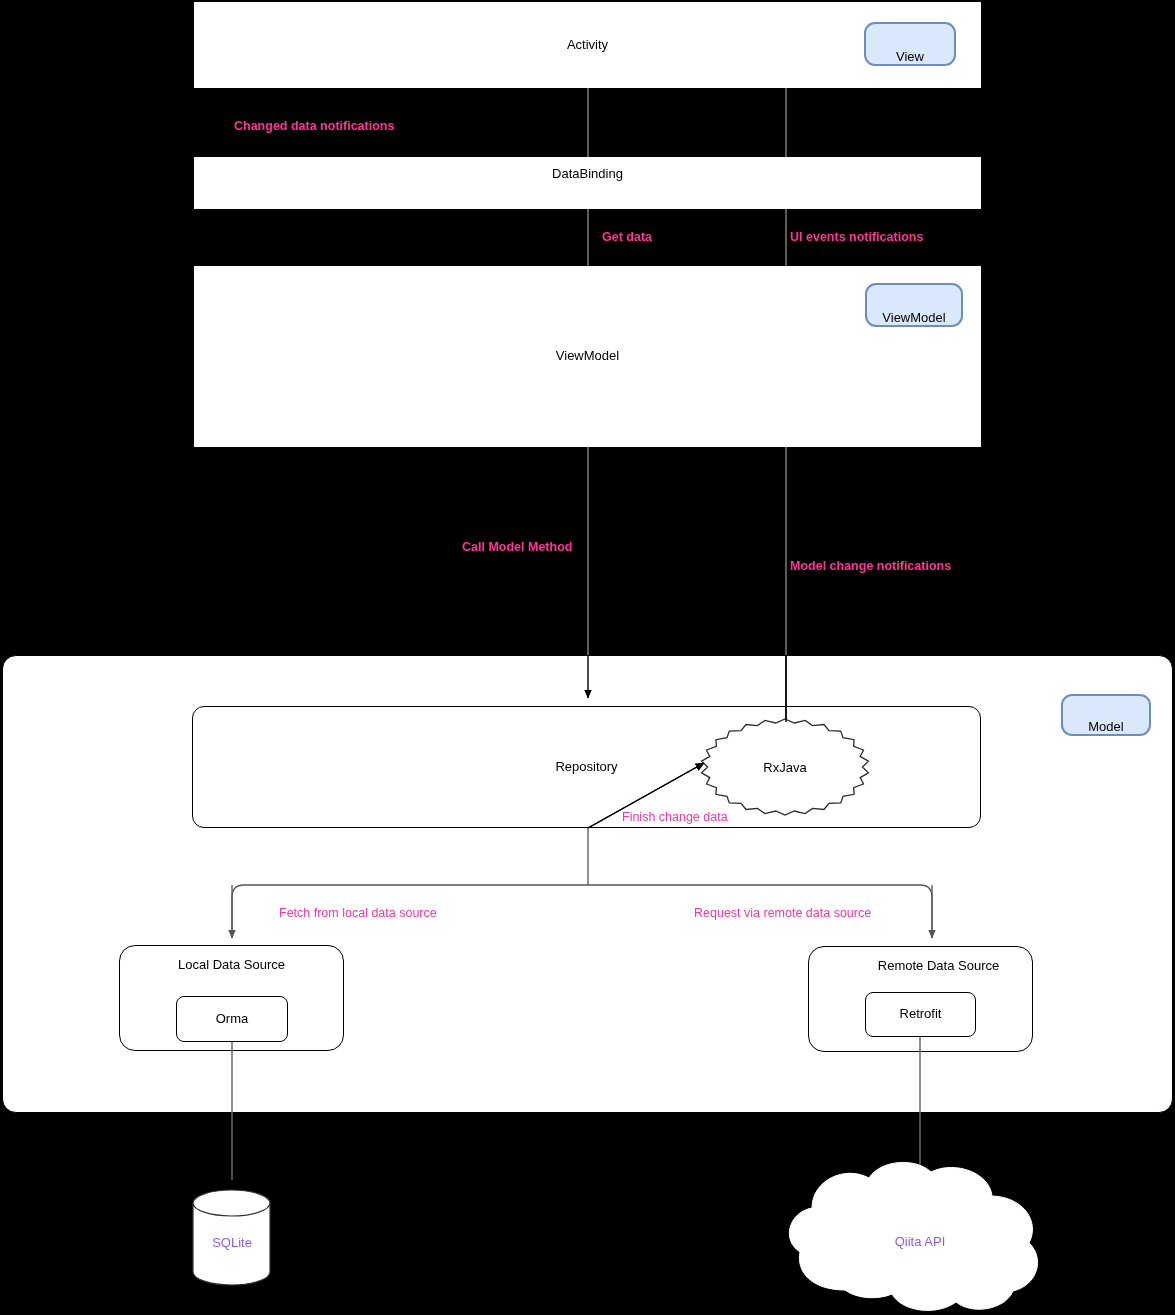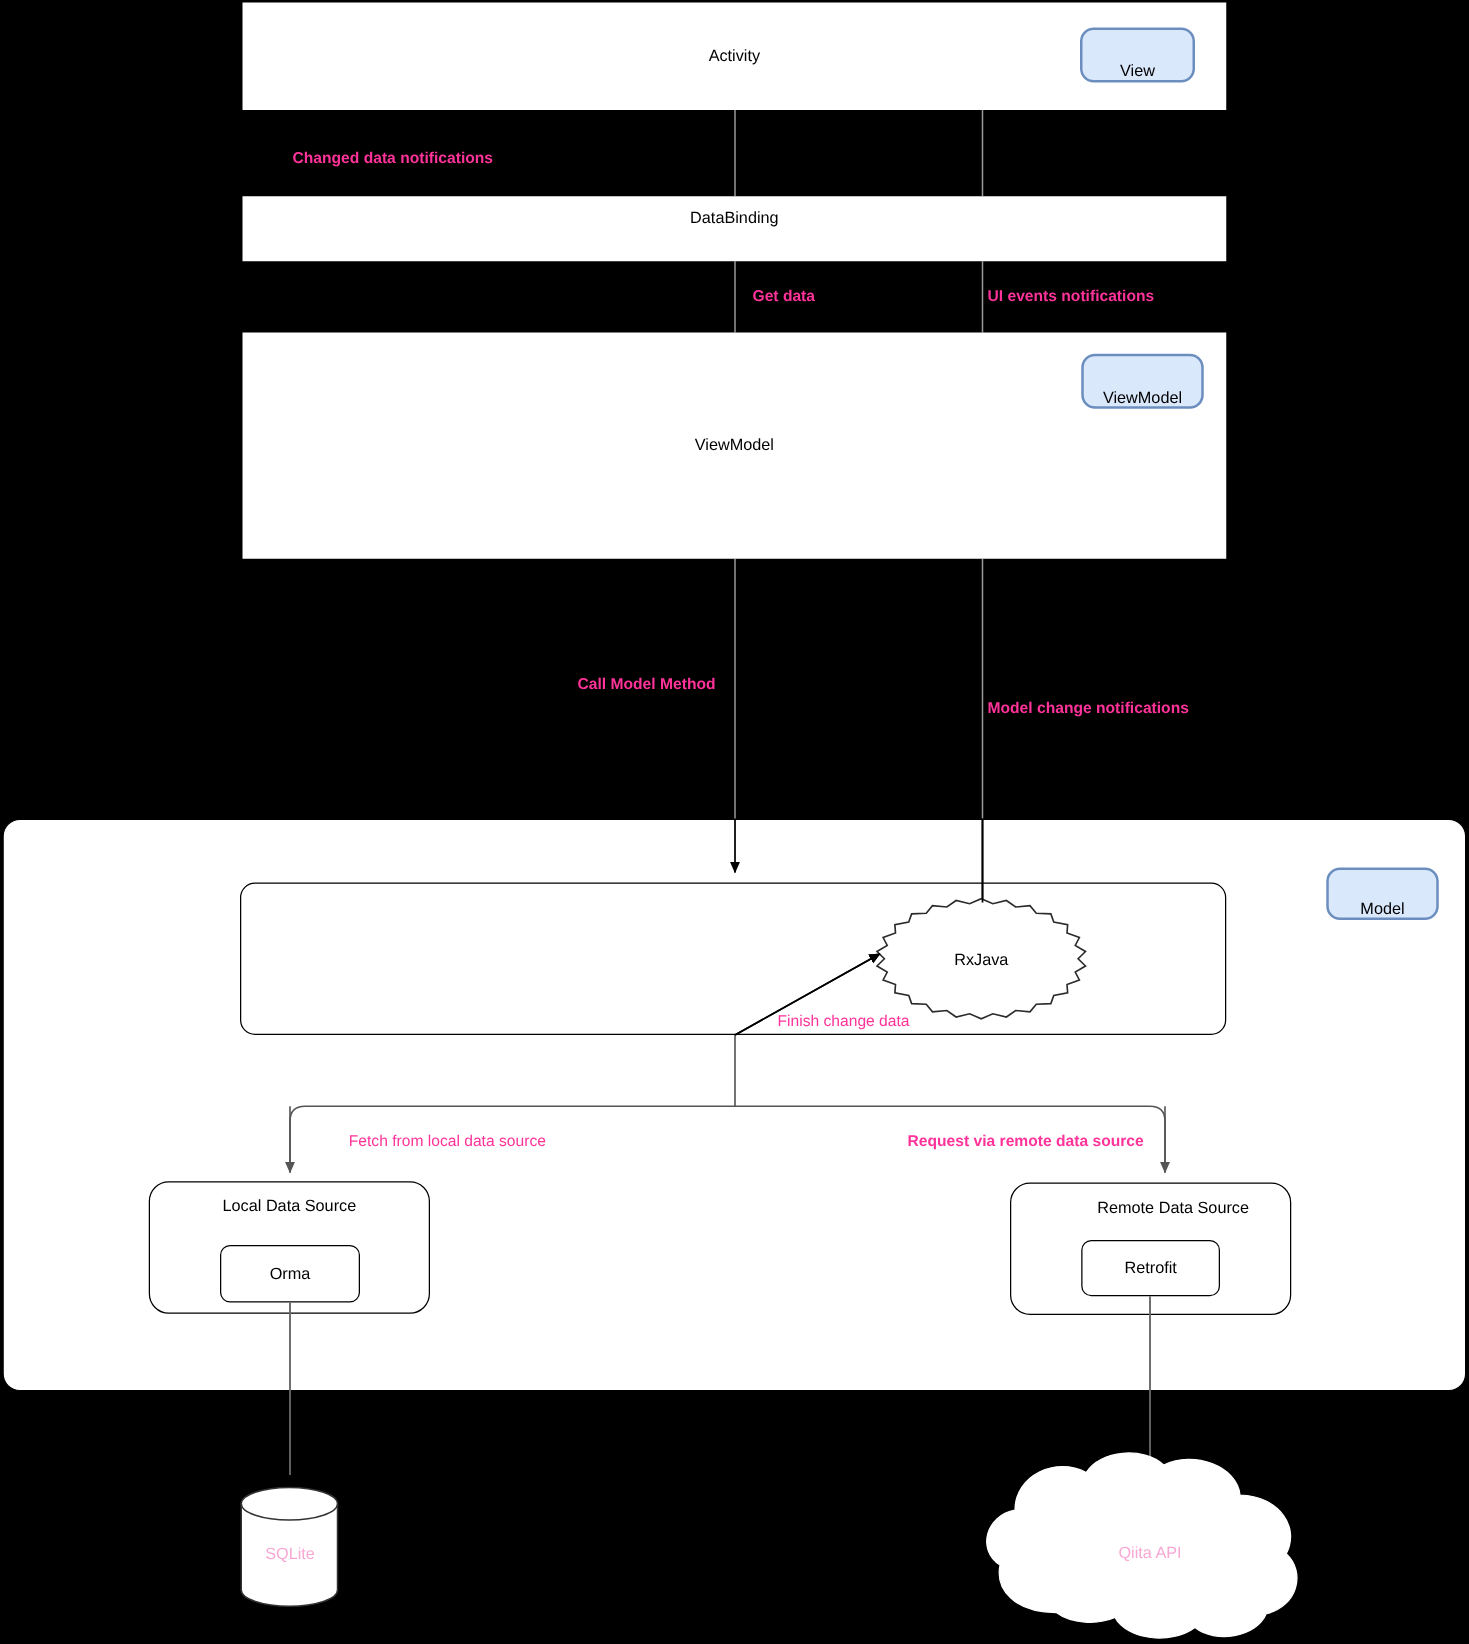--- a/index.html
+++ b/index.html
@@ -72,21 +72,21 @@
     font-weight: bold;
     white-space: nowrap;
   }
   .edge-label.thin {
     font-weight: normal;
     font-size: 12.5px;
   }
   
   .free-label {
     position: absolute;
-    color: #f9a8d4;
+    color: #8b5cf6;
     font-size: 13px;
     white-space: nowrap;
     text-align: center;
   }
 </style>
 </head>
 <body>
 
 <div id="canvas">
 
@@ -134,20 +134,21 @@
 
   <div class="edge-label" style="left:462px; top:540px;">Call Model Method</div>
   <div class="edge-label" style="left:790px; top:559px;">Model change  notifications</div>
 
   <div class="box model-shell" style="left:2px; top:655px; width:1171px; height:458px;"></div>
   <div class="pill" style="left:1061px; top:694px; width:90px; height:42px;">
     <span>Model</span>
   </div>
 
   <div class="box box-round" style="left:192px; top:706px; width:789px; height:122px;"></div>
+  <div class="box-label" style="left:192px; width:789px; top:759px;">Repository</div>
 
   <div class="box box-round" style="left:119px; top:945px; width:225px; height:106px; border-radius:16px;"></div>
   <div class="box-label" style="left:119px; width:225px; top:957px;">Local Data Source</div>
   <div class="box box-round" style="left:176px; top:996px; width:112px; height:46px; border-radius:8px;"></div>
   <div class="box-label" style="left:176px; width:112px; top:1011px;">Orma</div>
 
   <div class="box box-round" style="left:808px; top:946px; width:225px; height:106px; border-radius:16px;"></div>
   <div class="box-label" style="left:808px; width:225px; top:958px;padding-left:18px;">Remote Data Source</div>
   <div class="box box-round" style="left:865px; top:992px; width:111px; height:45px; border-radius:8px;"></div>
   <div class="box-label" style="left:865px; width:111px; top:1006px;">Retrofit</div>
@@ -202,21 +203,21 @@
     <polygon id="rx-star" points="785.0,719.0 794.3,723.0 805.1,720.4 812.5,725.6 824.0,724.5 829.0,730.6 840.7,731.1 843.0,737.6 854.1,739.7 853.6,746.4 863.5,750.0 860.2,756.4 868.4,761.2 862.5,767.0 868.4,772.8 860.2,777.6 863.5,784.0 853.6,787.6 854.1,794.3 843.0,796.4 840.7,802.9 829.0,803.4 824.0,809.5 812.5,808.4 805.1,813.6 794.3,811.0 785.0,815.0 775.7,811.0 764.9,813.6 757.5,808.4 746.0,809.5 741.0,803.4 729.3,802.9 727.0,796.4 715.9,794.3 716.4,787.6 706.5,784.0 709.8,777.6 701.6,772.8 707.5,767.0 701.6,761.2 709.8,756.4 706.5,750.0 716.4,746.4 715.9,739.7 727.0,737.6 729.3,731.1 741.0,730.6 746.0,724.5 757.5,725.6 764.9,720.4 775.7,723.0" fill="#ffffff" stroke="#2b2b2b" stroke-width="1.3"></polygon>
     <text id="rx-text" x="785" y="772" text-anchor="middle" font-family="Liberation Sans, sans-serif" font-size="13" fill="#000000">RxJava</text>
 
     <line x1="786" y1="655" x2="786" y2="722" stroke="#000000" stroke-width="1.4"></line>
     <line x1="588" y1="828" x2="704" y2="763" stroke="#000000" stroke-width="1.3" marker-end="url(#arrowBlack)"></line>
   </svg>
 
   <div class="edge-label thin" style="left:622px; top:810px; font-weight:normal;">Finish change data</div>
 
   <div class="edge-label thin" style="left:279px; top:906px; font-weight:normal;">Fetch from local data source</div>
-  <div class="edge-label thin" style="left:726px; top:906px; font-weight:bold;">Request via remote data source</div>
+  <div class="edge-label thin" style="left:694px; top:906px; font-weight:normal;">Request via remote data source</div>
 
   <svg class="svg-layer" viewBox="0 0 1175 1315">
 
     <g>
       <path d="M 193,1203 L 193,1272 A 38.5,13 0 0 0 270,1272 L 270,1203 Z" fill="#ffffff" stroke="#333333" stroke-width="1.2"></path>
       <ellipse cx="231.5" cy="1203" rx="38.5" ry="13" fill="#ffffff" stroke="#333333" stroke-width="1.2"></ellipse>
     </g>
 
     <g>
       <path d="M 845,1290

